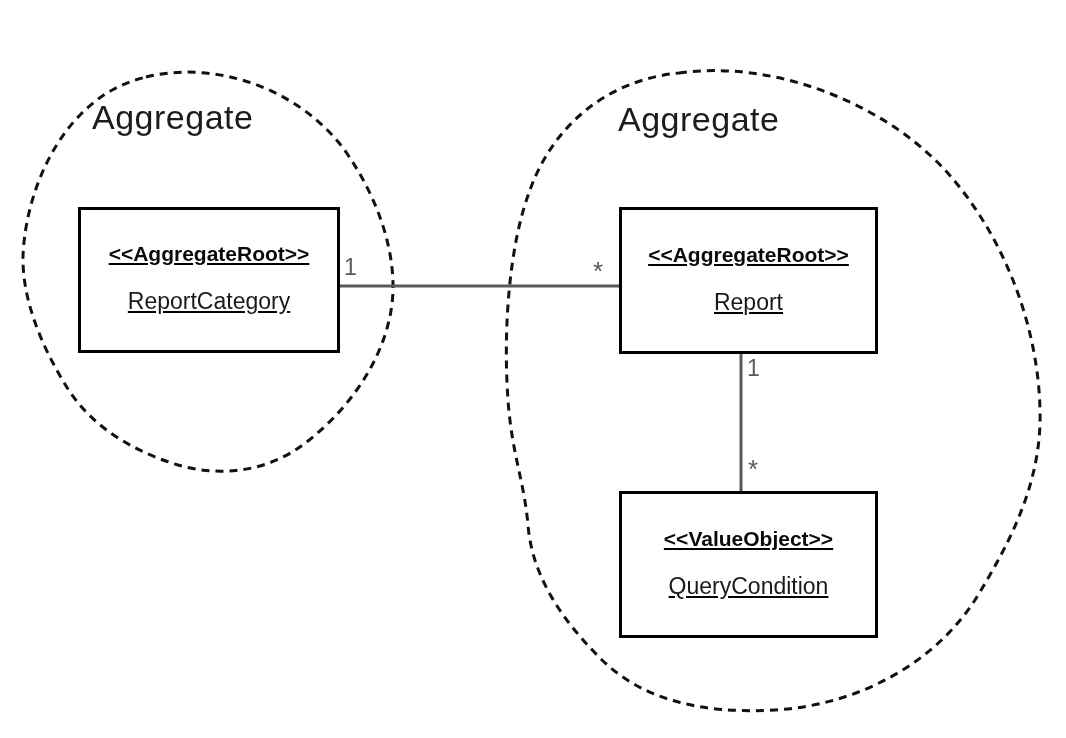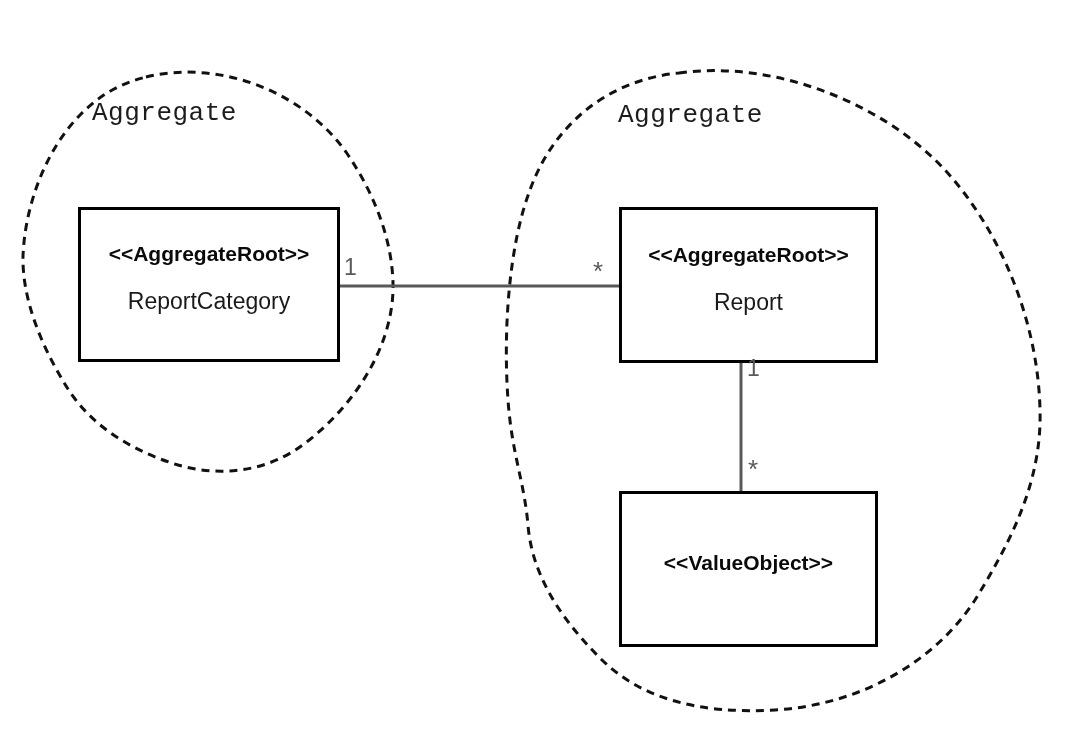--- a/index.html
+++ b/index.html
@@ -27,37 +27,37 @@
     stroke: #111111;
     stroke-width: 3;
     stroke-dasharray: 8 6;
   }
   .assoc-line {
     stroke: #595959;
     stroke-width: 3;
   }
   .agg-label {
     position: absolute;
-    font-size: 26px;
+    font-size: 34px;
     color: #1c1c1c;
     letter-spacing: 0.5px;
     white-space: nowrap;
-    font-family: Liberation Mono, monospace;
   }
   .entity {
     position: absolute;
     border: 3px solid #000000;
     background: #ffffff;
     display: flex;
     flex-direction: column;
     align-items: center;
     justify-content: center;
     gap: 26px;
-    padding-bottom: 13px;
+    padding-bottom: 4px;
     text-align: center;
+    text-decoration: underline;
   }
   .entity-reportcategory { left: 78px;  top: 207px; width: 256px; height: 136px; }
   .entity-report        { left: 619px; top: 207px; width: 253px; height: 137px; }
   .entity-querycondition{ left: 619px; top: 491px; width: 253px; height: 137px; align-items: center; }
   .stereotype {
     font-weight: bold;
     font-size: 21px;
     color: #0a0a0a;
     line-height: 1;
     white-space: nowrap;
@@ -121,20 +121,21 @@
     <div class="entity-name">ReportCategory</div>
   </div>
 
   <div class="entity entity-report">
     <div class="stereotype">&lt;&lt;AggregateRoot&gt;&gt;</div>
     <div class="entity-name">Report</div>
   </div>
 
   <div class="entity entity-querycondition">
     <div class="stereotype">&lt;&lt;ValueObject&gt;&gt;</div>
+    <div class="entity-name">QueryCondition</div>
   </div>
 
   <div class="mult mult-1-left">1</div>
   <div class="mult mult-star mult-star-left">*</div>
   <div class="mult mult-1-vert">1</div>
   <div class="mult mult-star mult-star-vert">*</div>
 
 </div>
 
 </body></html>

